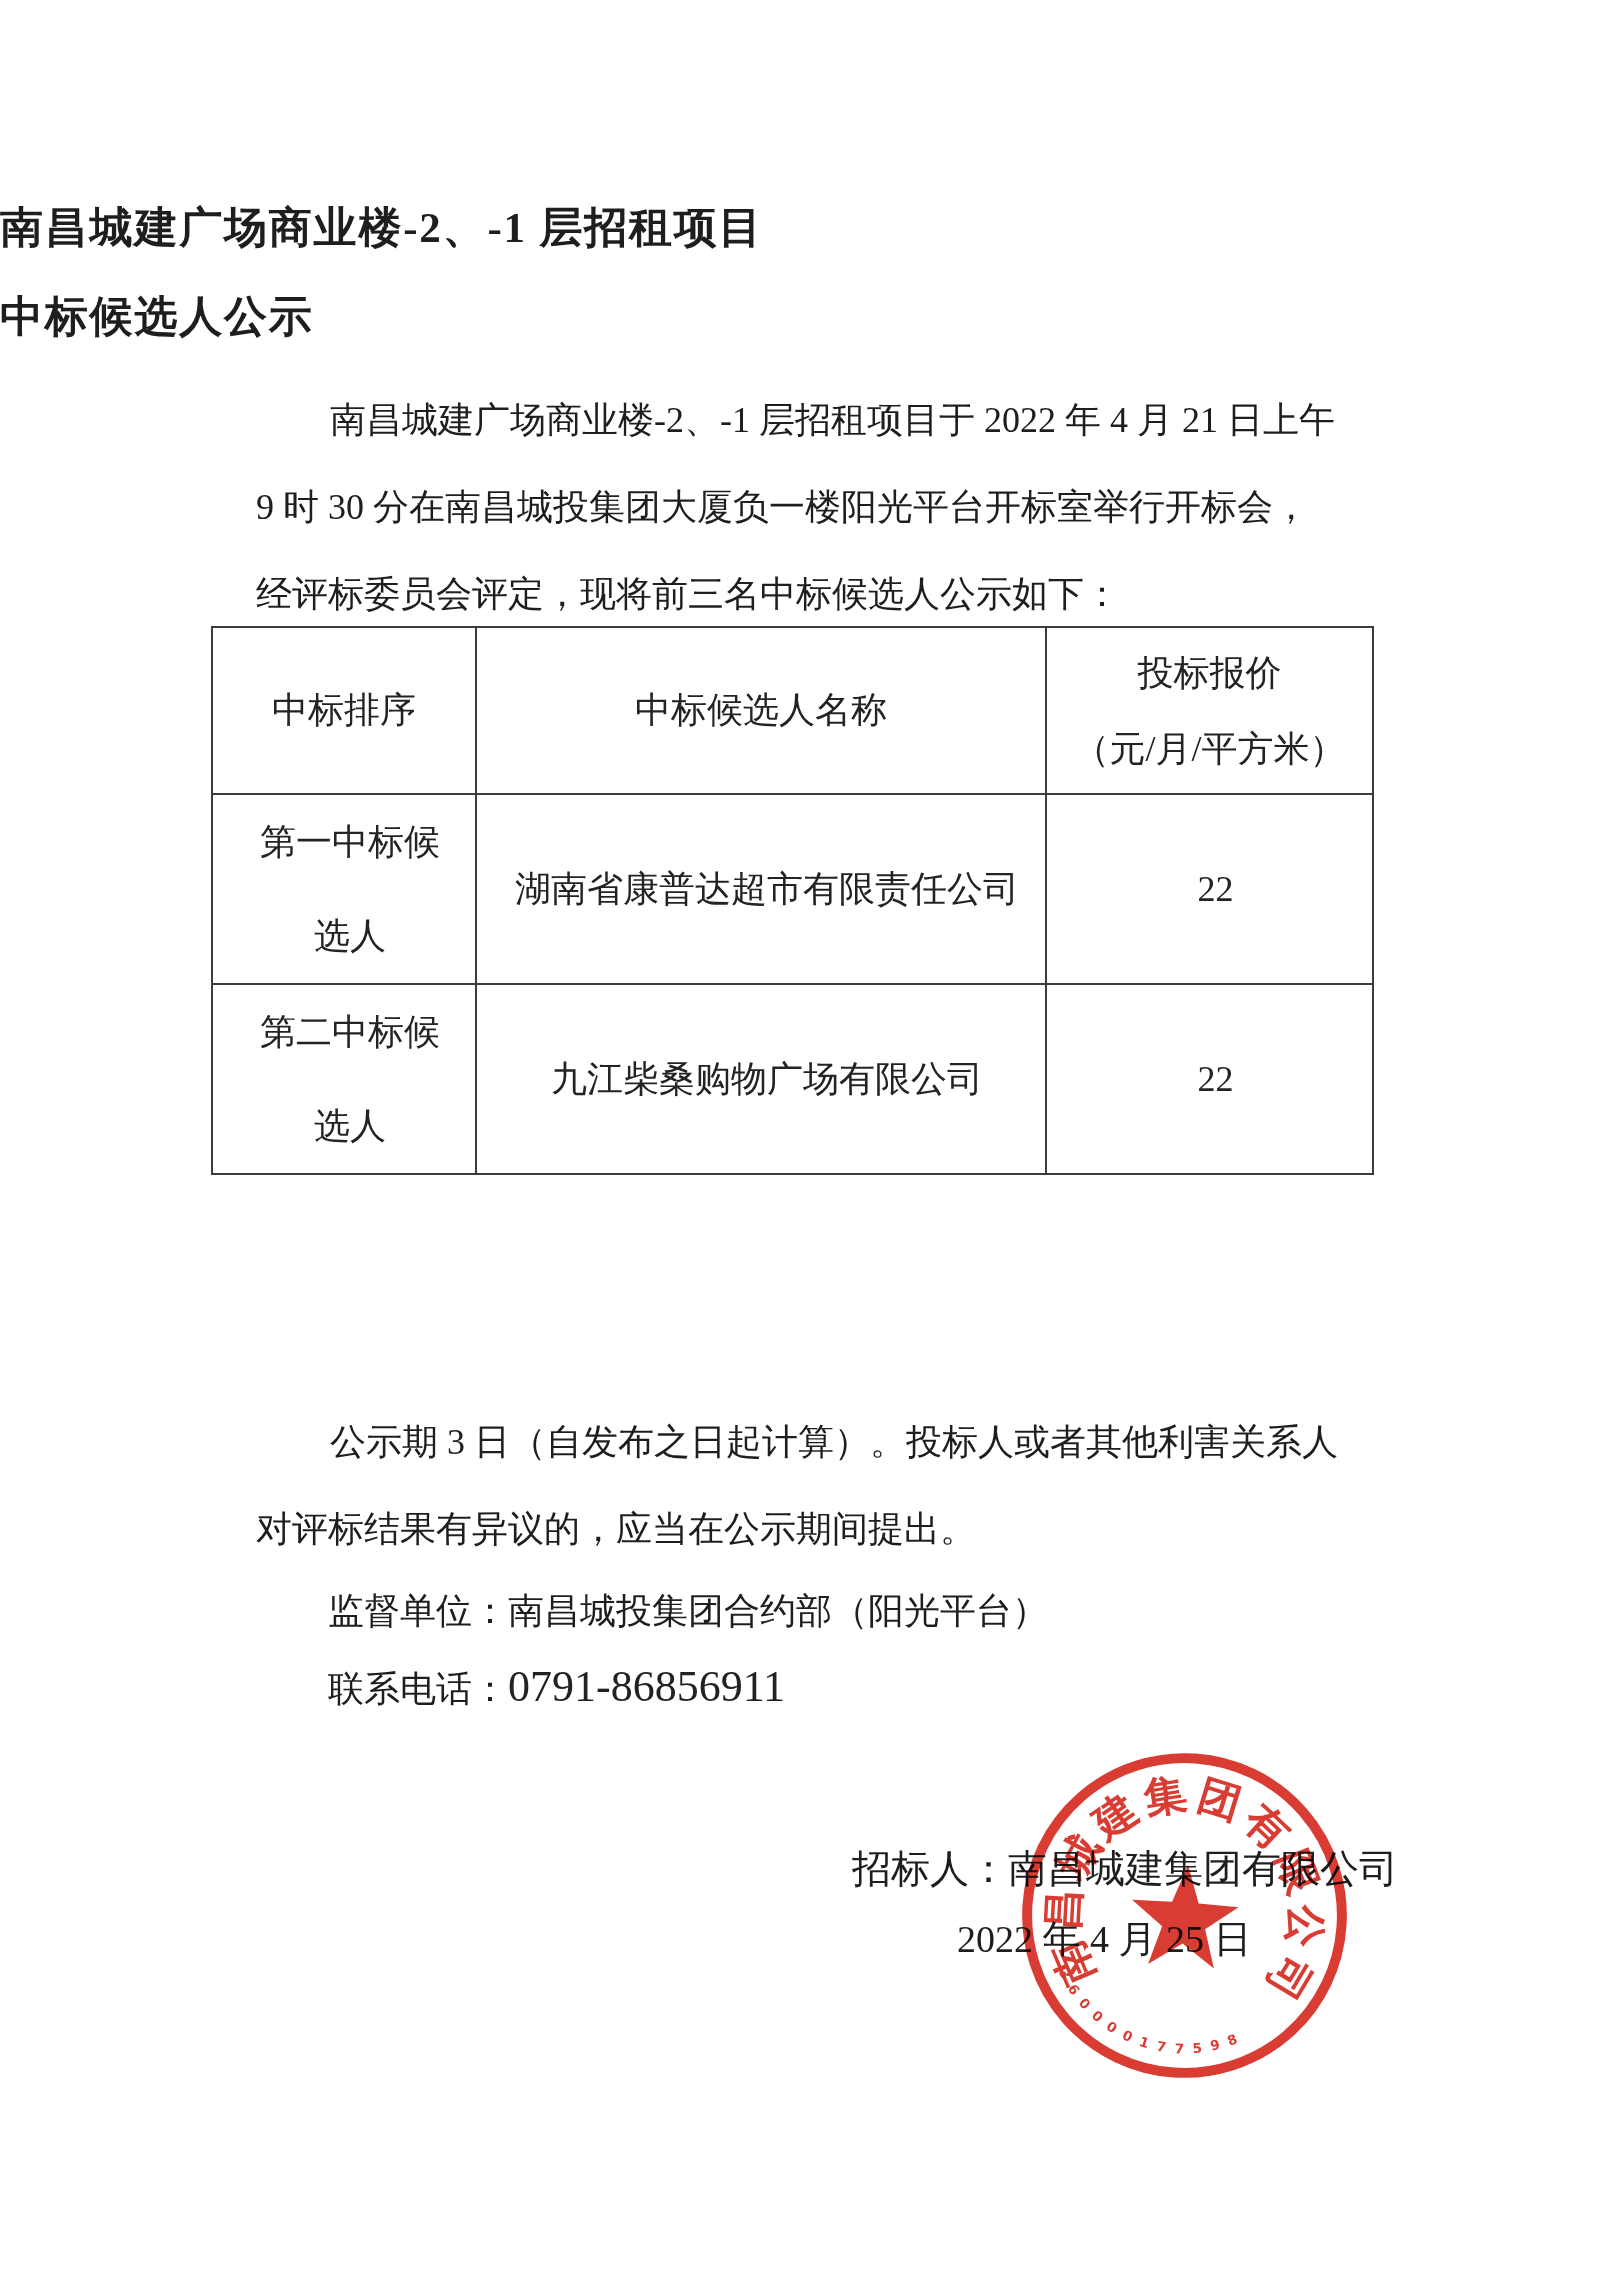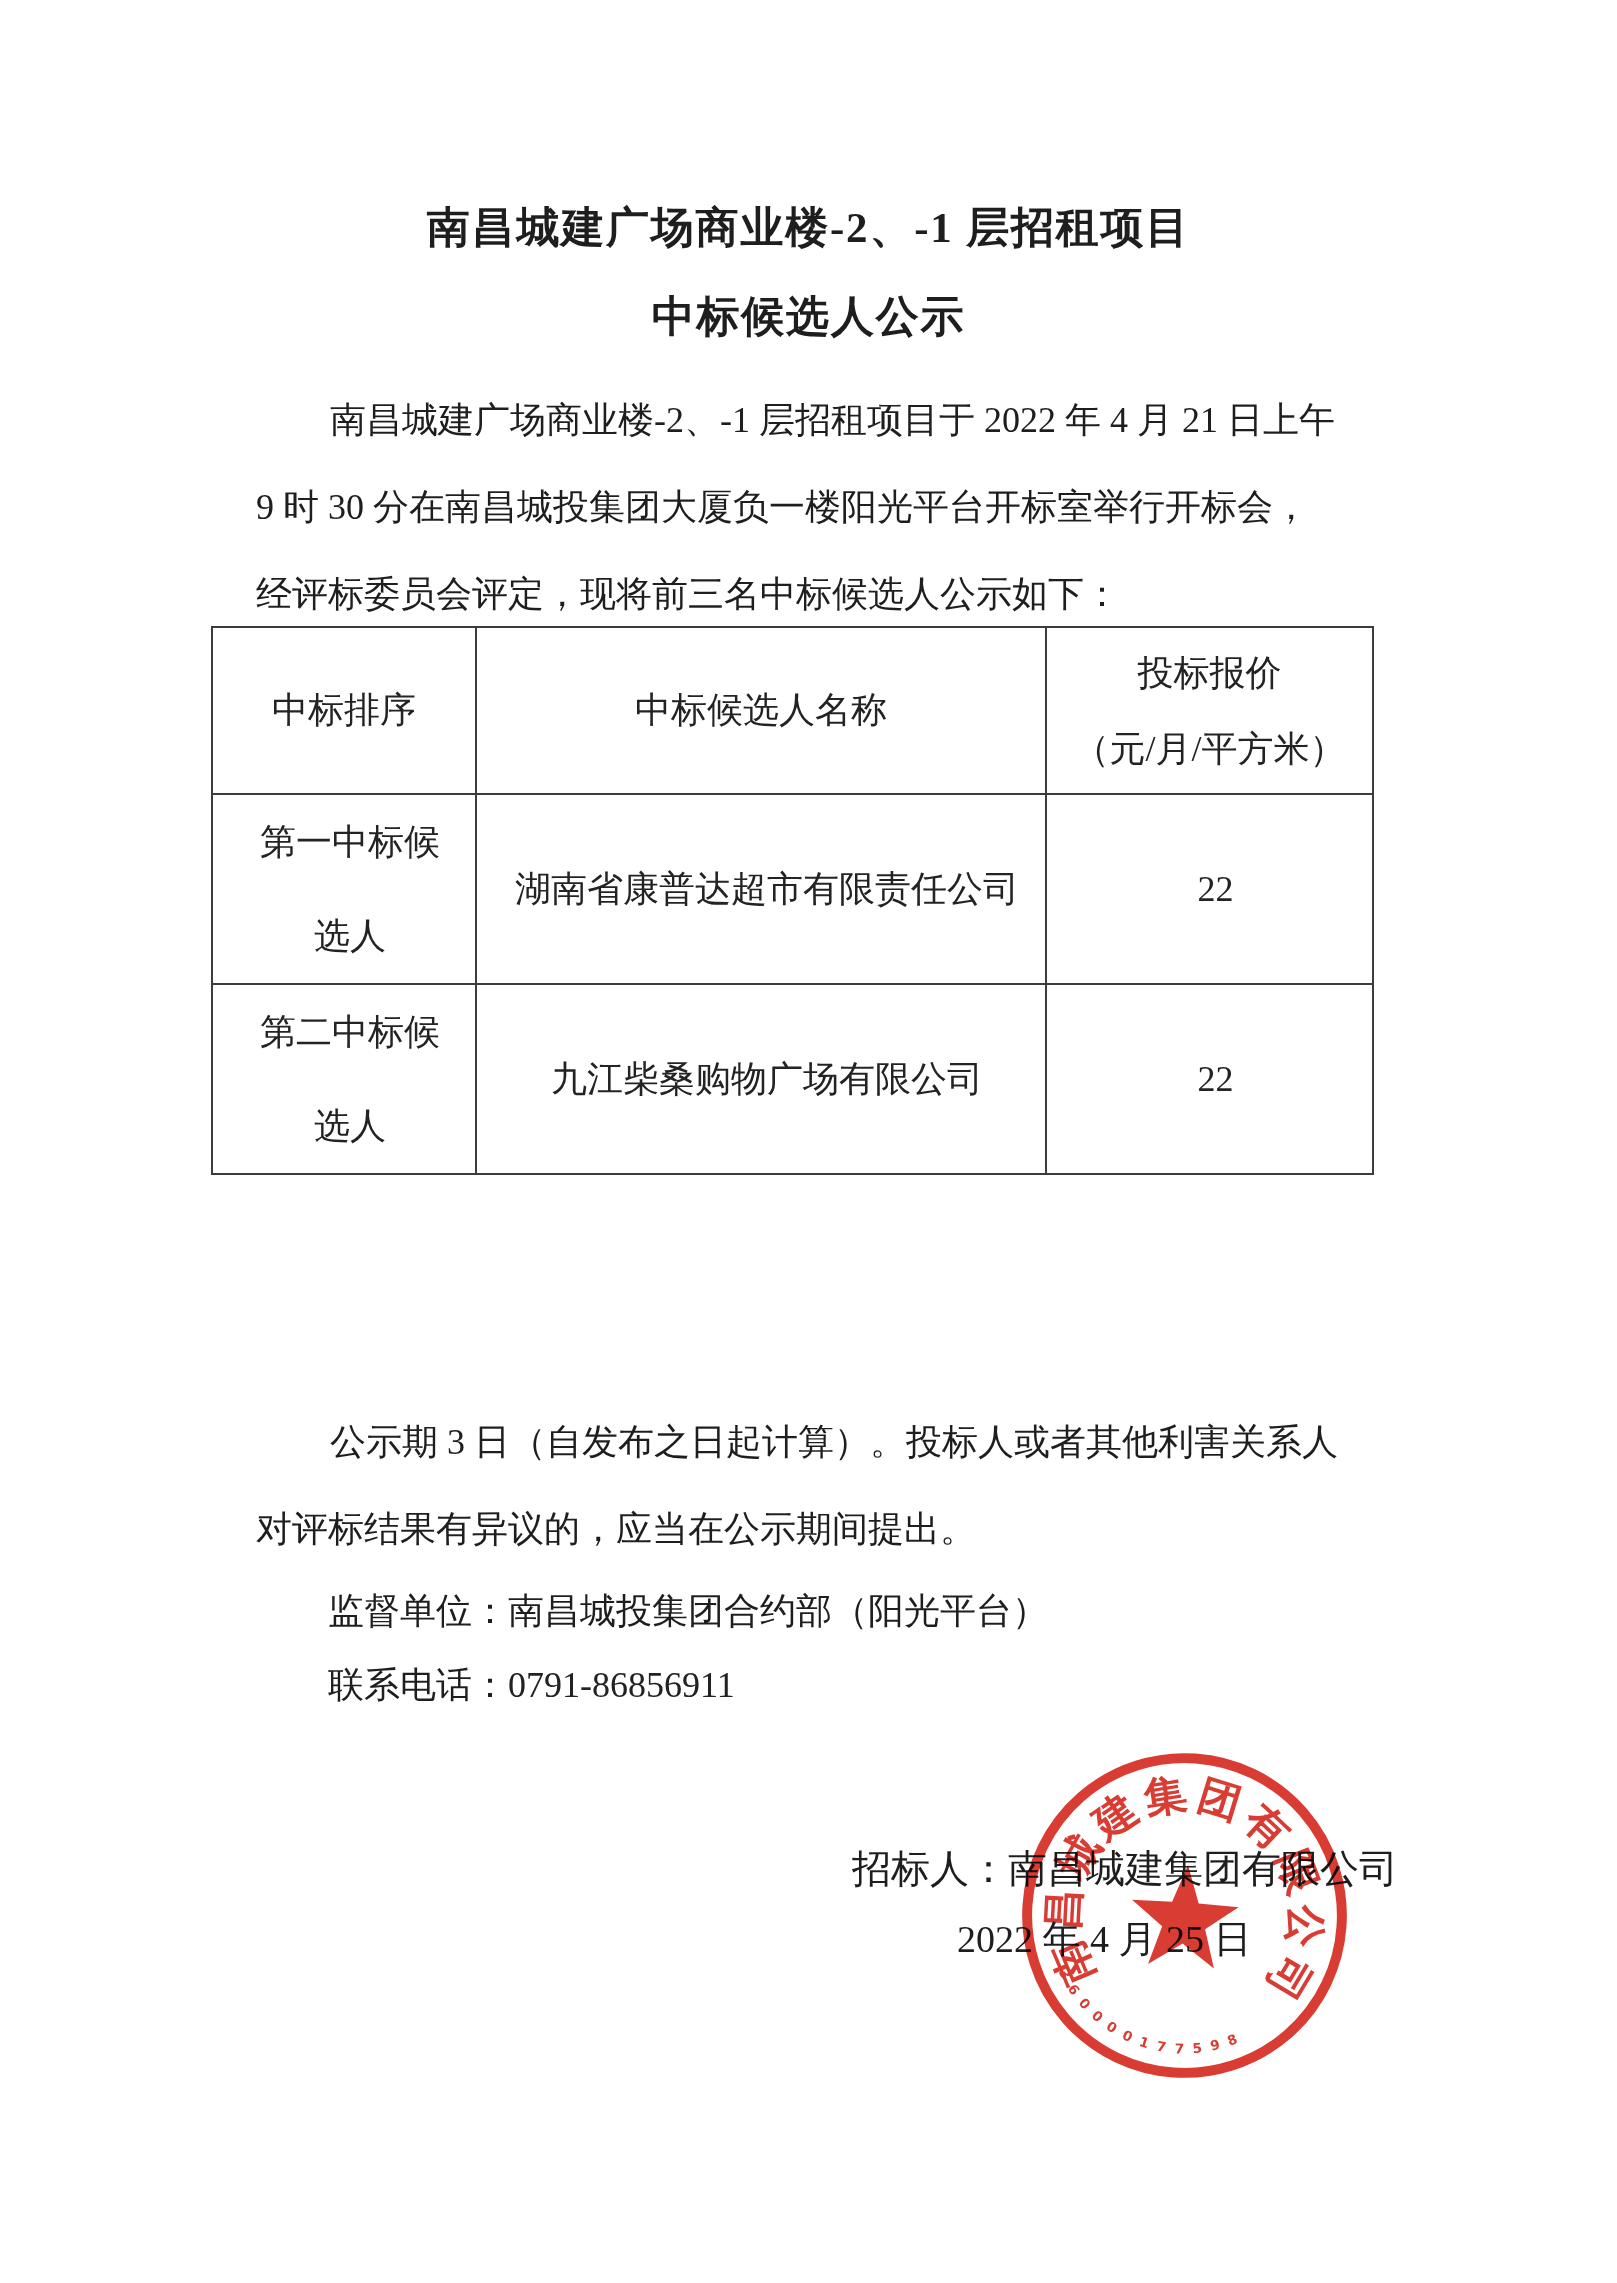--- a/index.html
+++ b/index.html
@@ -2,21 +2,21 @@
 <html style="font-size:14.5px"><head>
 <meta charset="utf-8">
 <style>
   html,body{margin:0;padding:0;background:#e9e9e9;}
   .page{
     position:relative;width:1617px;height:2283px;background:#ffffff;
     font-family:"Liberation Serif","DejaVu Serif",serif;color:#1e1e1e;
     overflow:hidden;margin:0 auto;
   }
   .title{
-    position:absolute;top:183px;left:0;width:100%;text-align:center;
+    position:absolute;top:183px;left:0;width:100%;
     font-size:43px;font-weight:bold;line-height:89px;letter-spacing:1.8px;
   }
   .para{
     position:absolute;left:256px;width:1147px;
     font-size:36px;line-height:87px;text-align:justify;
   }
   .intro{top:377px;}
   .notice{top:1399px;}
   .indent{text-indent:74px;}
   .doc-table{
@@ -99,21 +99,21 @@
     </table>
 
   <div class="para notice">
     <div class="indent">公示期 3 日（自发布之日起计算）。投标人或者其他利害关系人</div>
     <div>对评标结果有异议的，应当在公示期间提出。</div>
   </div>
 
   <div class="line line-supervisor">监督单位：南昌城投集团合约部（阳光平台）</div>
 
   <div class="line line-contact">
-    <span>联系电话：</span><span class="num" style="font-size:36px">0791-86856911</span>
+    <span>联系电话：</span><span class="num" style="font-size:44px">0791-86856911</span>
   </div>
 
   <div class="line line-bidder">招标人：南昌城建集团有限公司</div>
   <div class="line line-date">2022 年 4 月 25 日</div>
 
   <svg class="seal" id="seal-svg" viewBox="0 0 408 408" style="--seal-color: #d52b20;">
     <circle class="seal-ring" cx="204" cy="204" r="174"></circle>
     <polygon class="seal-star" points="204,148 218.7,189.8 263,190.8 227.8,217.7 240.5,260.2 204,235 167.5,260.2 180.2,217.7 145,190.8 189.3,189.8"></polygon>
   <text x="84.60512575875867" y="264.8347269650992" transform="rotate(-117 84.60512575875867 264.8347269650992)" class="seal-char">南</text>
       <text x="70.02040884904358" y="206.33862246259594" transform="rotate(-91 70.02040884904358 206.33862246259594)" class="seal-char">昌</text>

